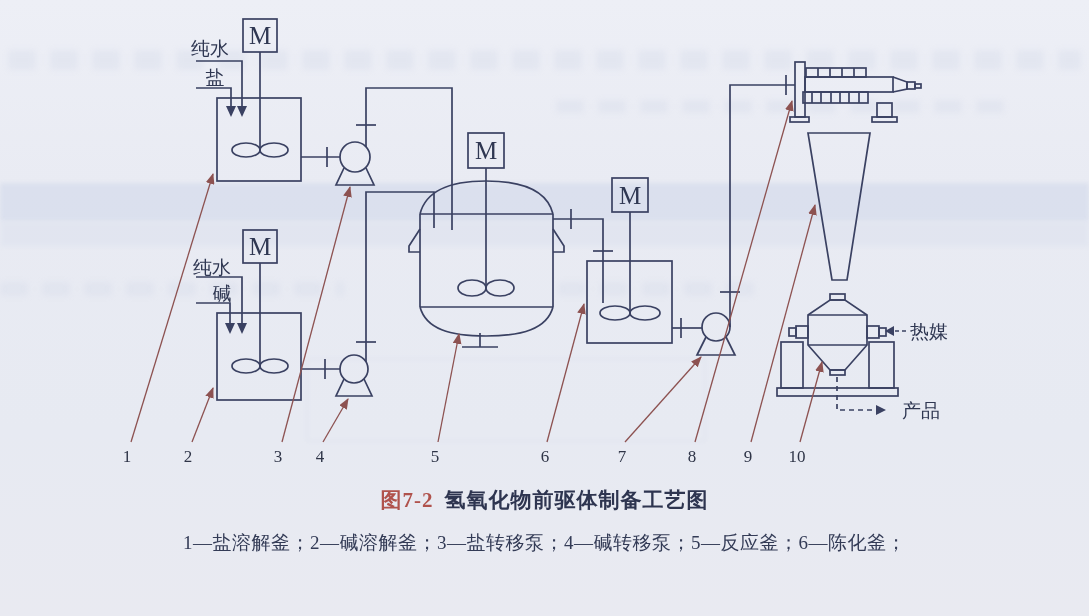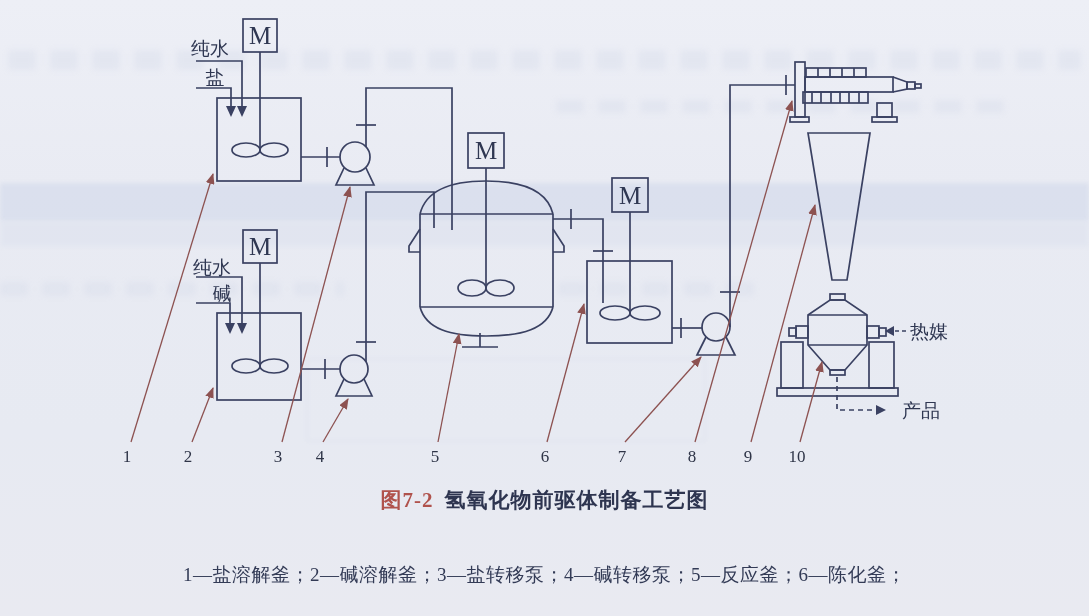--- a/index.html
+++ b/index.html
@@ -18,21 +18,21 @@
   .gd{top:282px;height:14px;left:558px;width:205px;opacity:.20;}
   .gtable{top:358px;left:306px;width:396px;height:80px;border:2px solid #c2cade;opacity:.15;filter:blur(2px);}
   svg.diagram{position:absolute;left:0;top:0;}
   .caption{
     position:absolute;top:486px;left:0;width:100%;text-align:center;
     font-weight:bold;font-size:21px;color:#2e3550;letter-spacing:1px;
   }
   .caption .fignum{color:#b0524c;margin-right:11px;}
   .legend{
     position:absolute;left:0;width:100%;text-align:center;
-    font-size:19px;color:#333b56;letter-spacing:.5px;margin-top:32px;
+    font-size:19px;color:#333b56;letter-spacing:.5px;
   }
   .legend.l1{top:530px;}
   .legend.l2{top:558px;}
 </style>
 </head>
 <body>
 
 <div class="page">
 
   <div class="ghost band1"></div>

